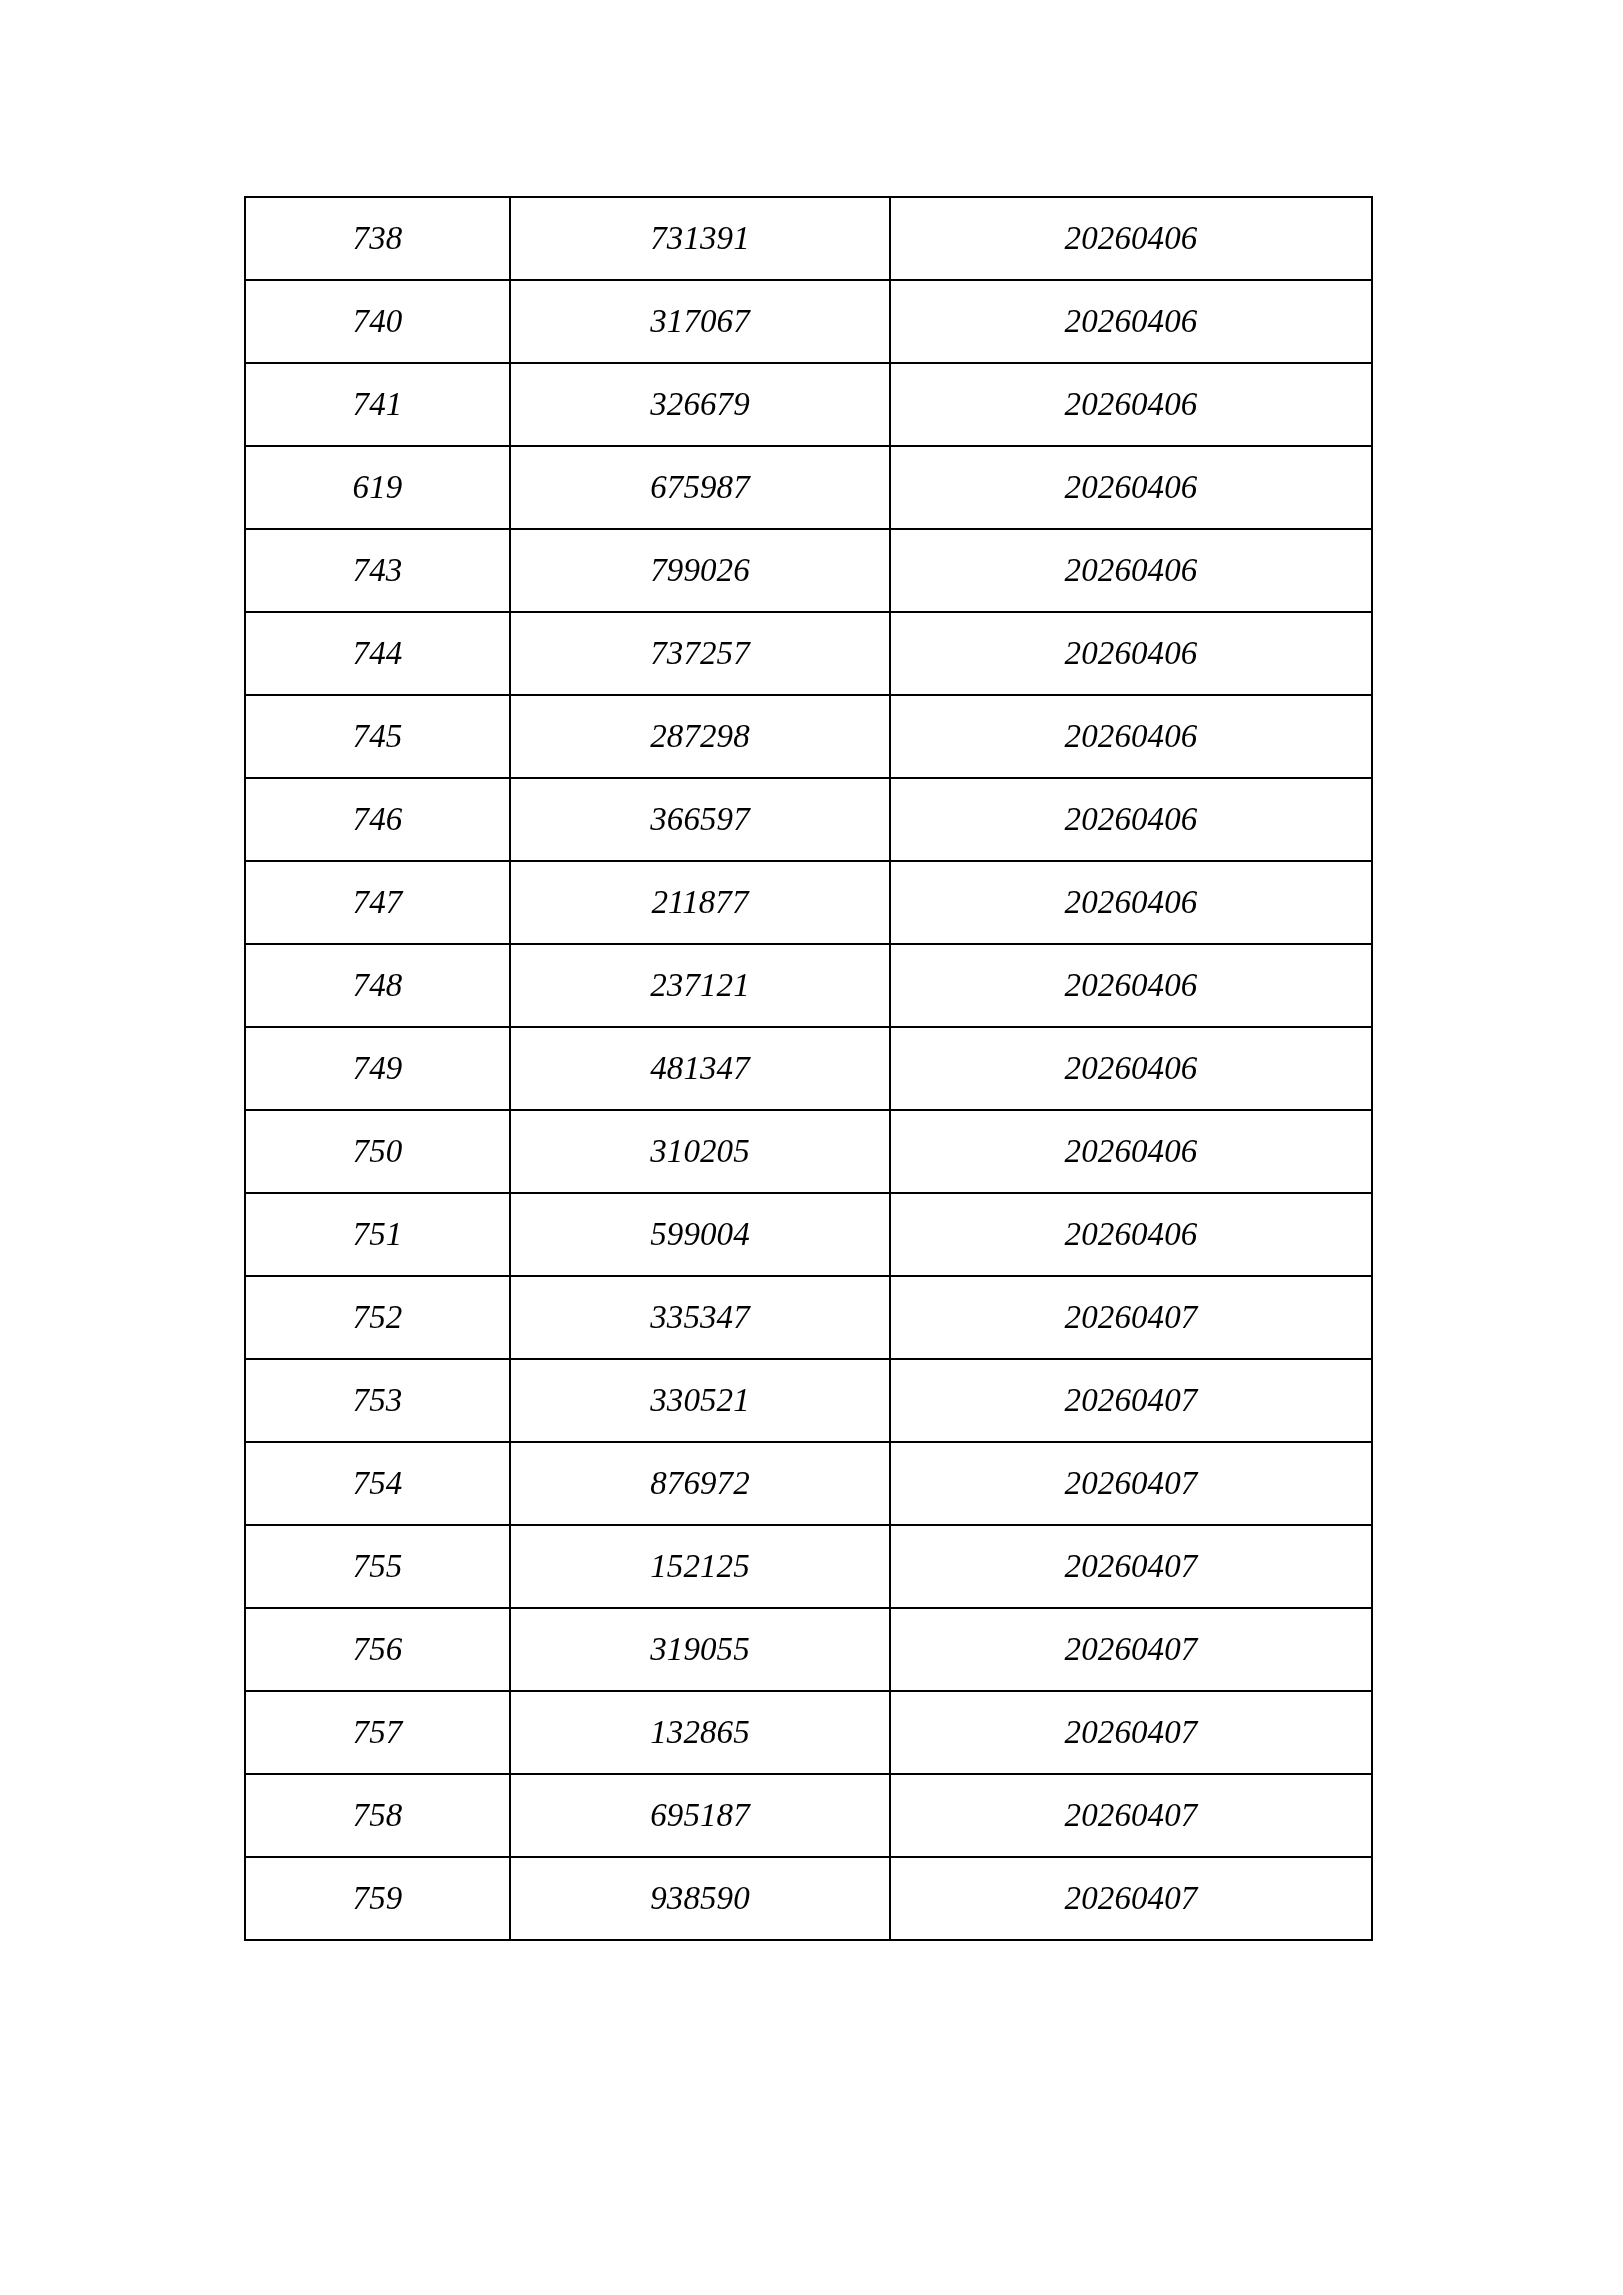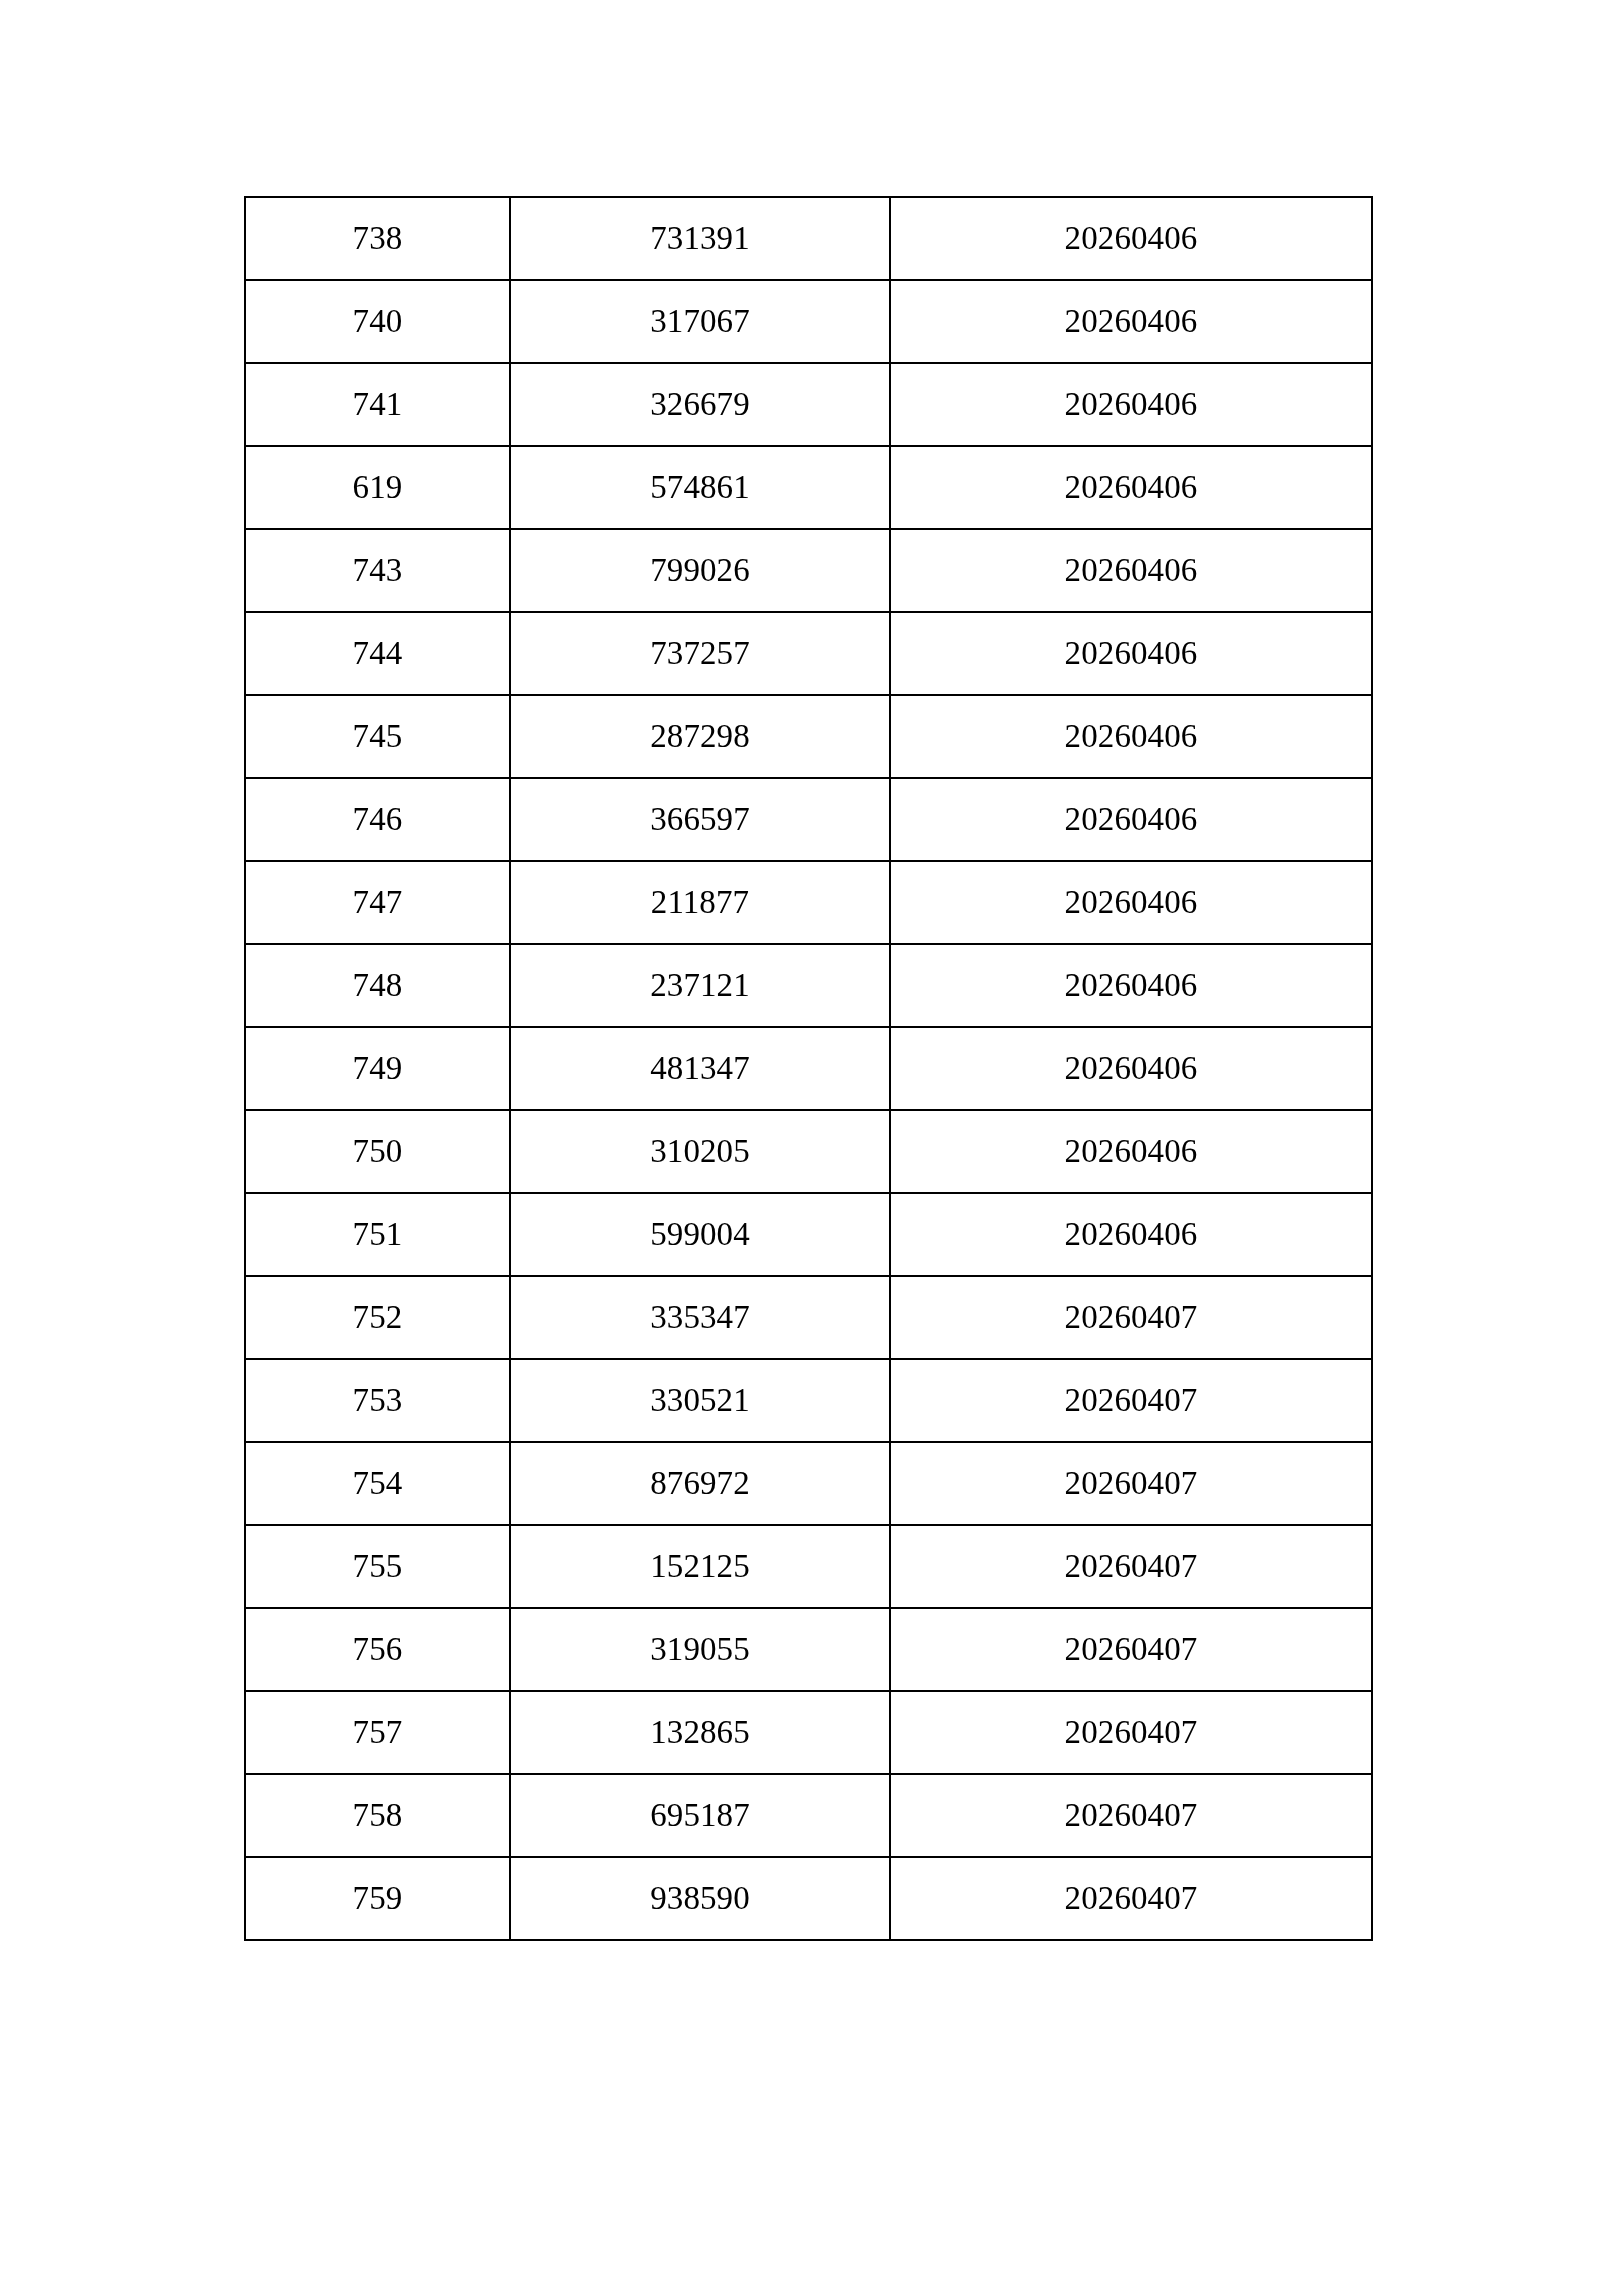--- a/index.html
+++ b/index.html
@@ -16,20 +16,21 @@
     -webkit-font-smoothing: antialiased;
     overflow: hidden;
   }
   .page {
     position: absolute;
     left: 0;
     top: 0;
     width: 1623px;
     height: 2295px;
     background: #ffffff;
+    font-style: italic;
   }
   .data-table {
     position: absolute;
     left: 244px;
     top: 196px;
     width: 1126px;
     border-collapse: collapse;
     table-layout: fixed;
   }
   .data-table col.c-index { width: 265px; }
@@ -72,21 +73,21 @@
           <td>317067</td>
           <td>20260406</td>
         </tr>
         <tr>
           <td>741</td>
           <td>326679</td>
           <td>20260406</td>
         </tr>
         <tr>
           <td>619</td>
-          <td>574861</td>
+          <td>675987</td>
           <td>20260406</td>
         </tr>
         <tr>
           <td>743</td>
           <td>799026</td>
           <td>20260406</td>
         </tr>
         <tr>
           <td>744</td>
           <td>737257</td>

